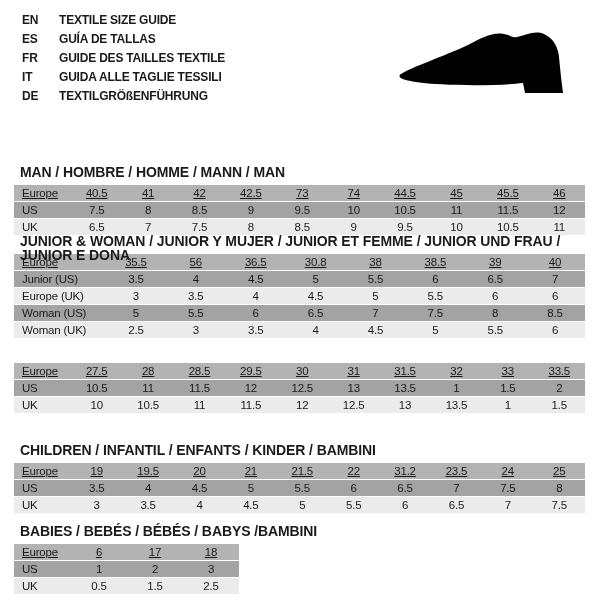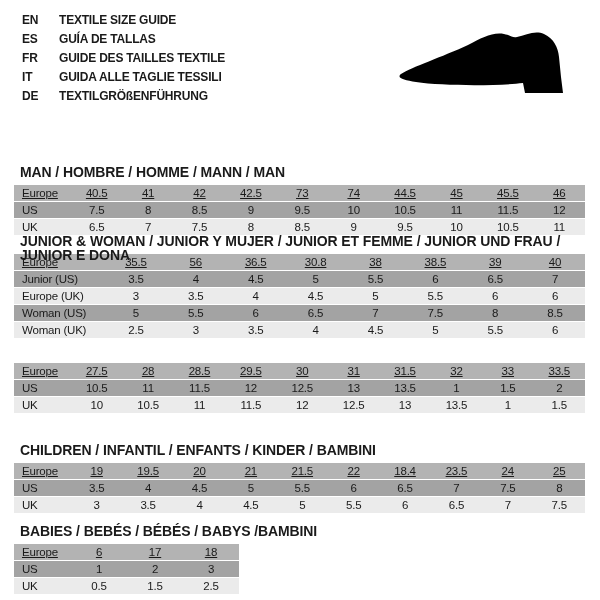--- a/index.html
+++ b/index.html
@@ -243,21 +243,21 @@
       <table class="size-table">
         <tbody>
             <tr class="r-head">
               <td class="lbl">Europe</td>
               <td>19</td>
               <td>19.5</td>
               <td>20</td>
               <td>21</td>
               <td>21.5</td>
               <td>22</td>
-              <td>18.4</td>
+              <td>31.2</td>
               <td>23.5</td>
               <td>24</td>
               <td>25</td>
             </tr>
             <tr class="r-white">
               <td class="lbl">US</td>
               <td>3.5</td>
               <td>4</td>
               <td>4.5</td>
               <td>5</td>

